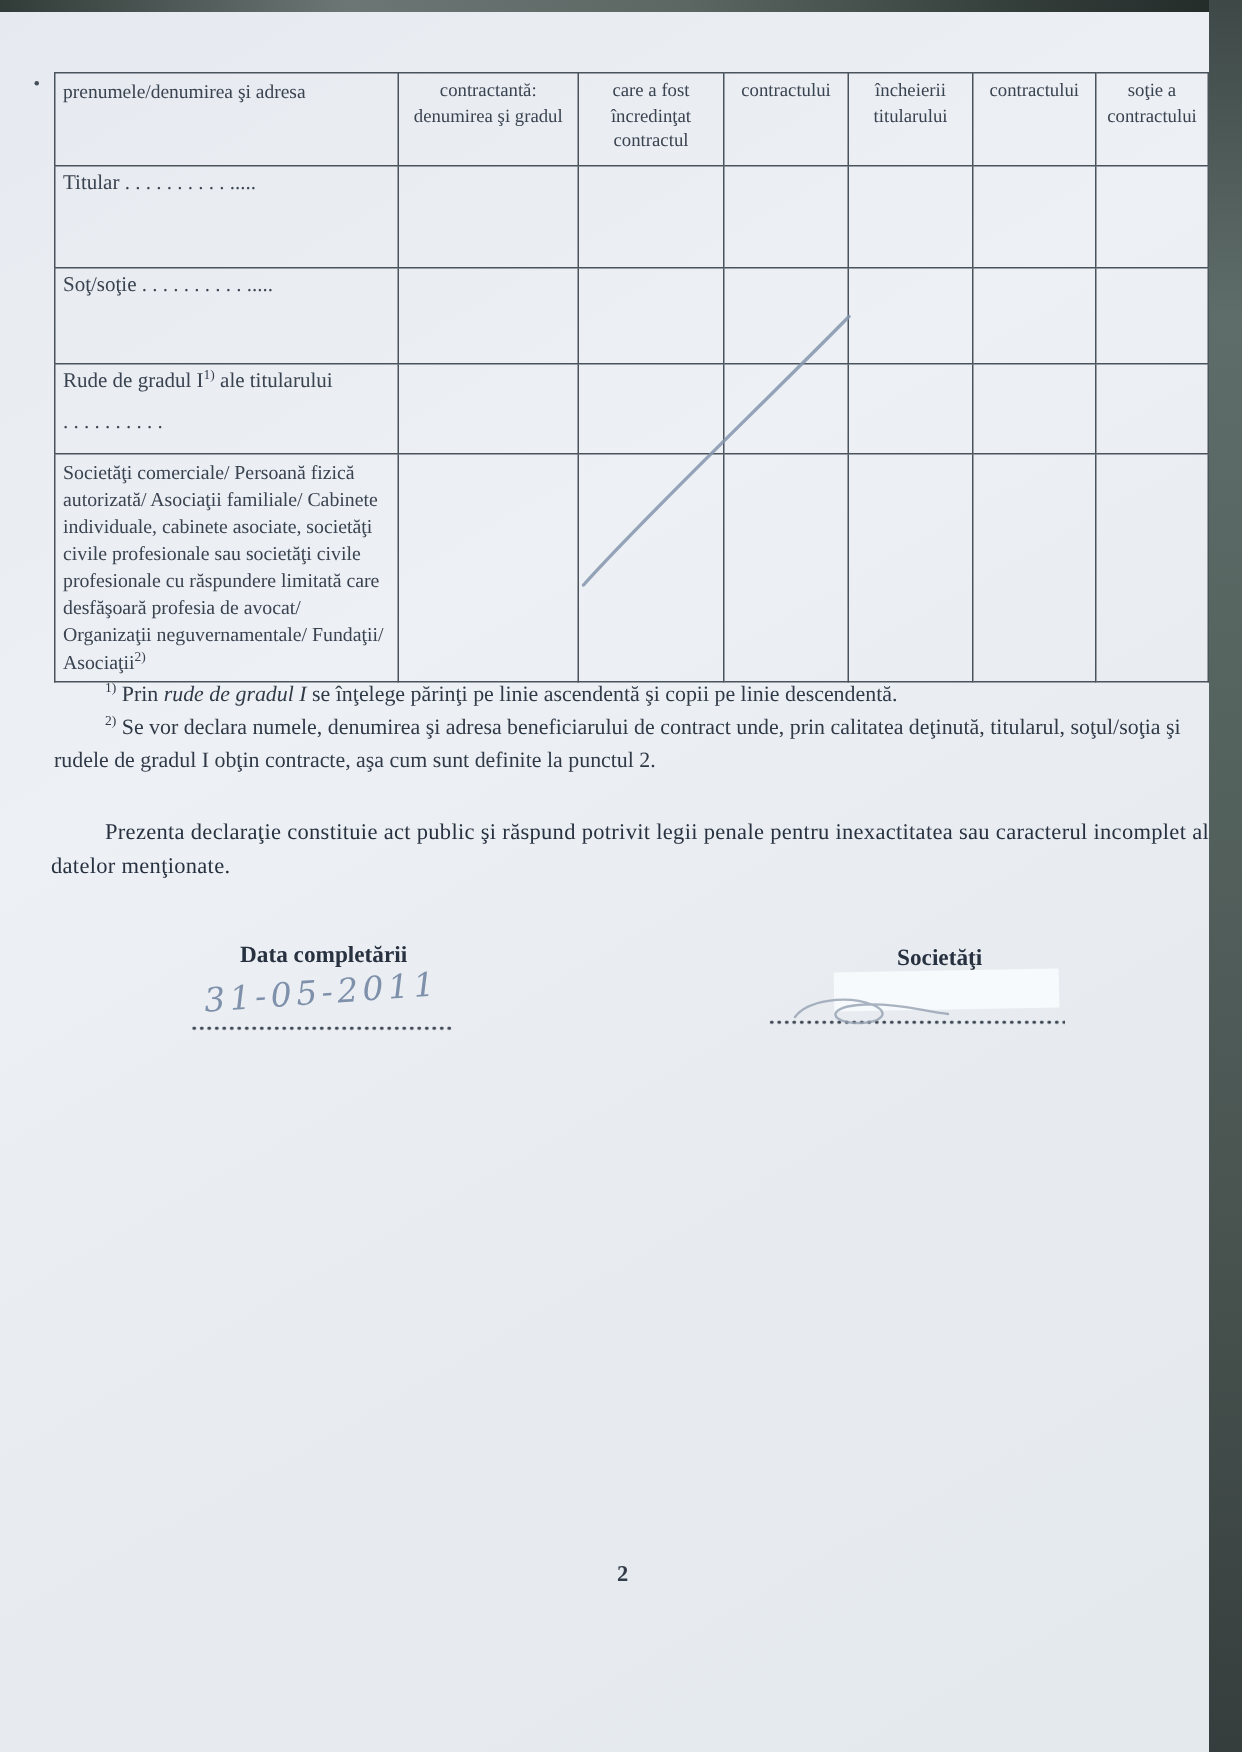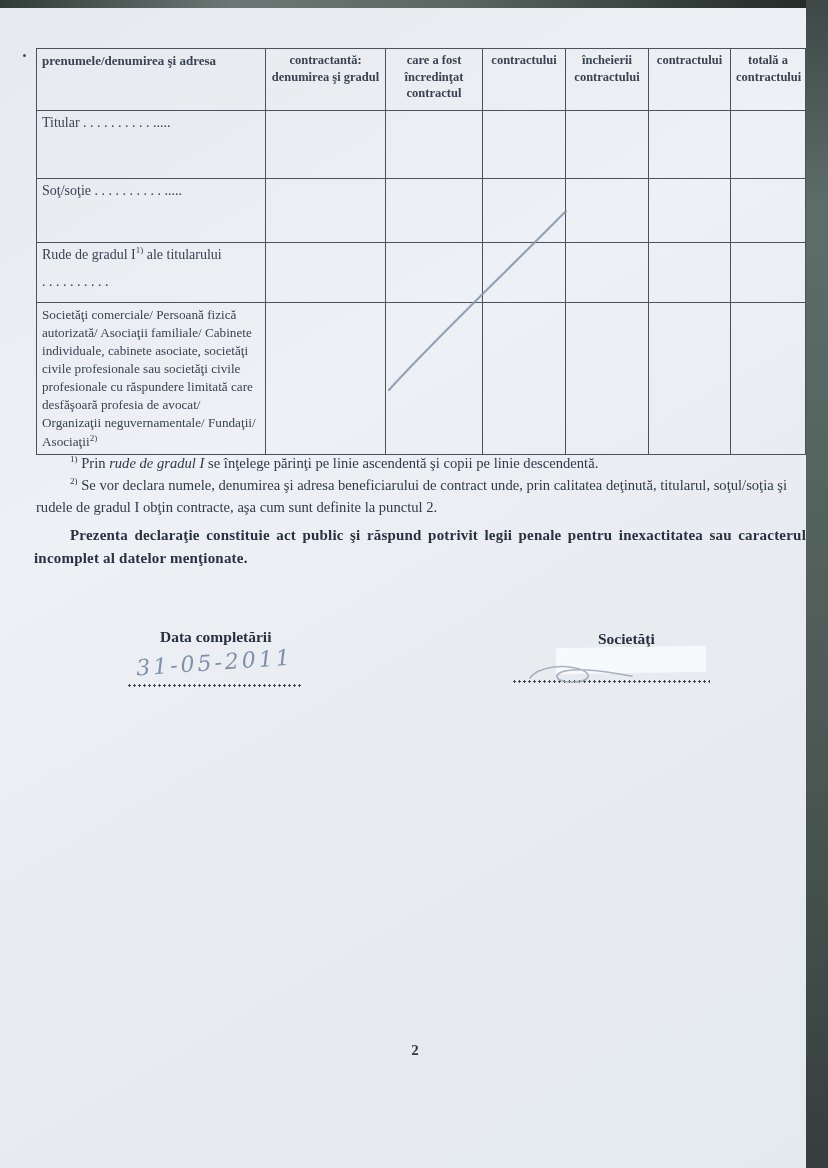--- a/index.html
+++ b/index.html
@@ -29,43 +29,43 @@
   
   table.tbl{
     position:absolute;left:36px;top:48px;width:769px;
     border-collapse:collapse;table-layout:fixed;
   }
   table.tbl td{
     border:1px solid #4a525b;vertical-align:top;
     padding:3px 5px;color:#3a4350;
   }
   td.h{
-    text-align:center;font-size:12.5px;line-height:1.32;padding-top:4px;font-weight:bold;
+    text-align:center;font-size:12.5px;line-height:1.32;padding-top:4px;
   }
   td.h-left{
     text-align:left;font-size:13px;padding-left:7px;
   }
   td.lbl{
     font-size:14px;line-height:1.35;padding:5px 6px;
   }
   td.lbl-small{
     font-size:13.2px;line-height:1.37;padding:4px 5px 2px 6px;
   }
   sup.fnref{font-size:9px;vertical-align:super;line-height:0;}
   
   .footnotes{
     position:absolute;left:36px;top:452px;width:772px;
     font-size:14.6px;line-height:22px;color:#303a47;
   }
   .footnotes p{margin:0;text-indent:34px;}
   .fn-italic{font-style:italic;}
   
   .declaration{
-    position:absolute;left:34px;top:524px;width:772px;
-    font-size:15px;font-weight:bold;line-height:23px;
+    position:absolute;left:34px;top:544px;width:772px;
+    font-size:15px;font-weight:normal;line-height:23px;
     text-align:justify;text-indent:36px;color:#273140;letter-spacing:.2px;
   }
   
   .sign-label{
     position:absolute;font-size:15.5px;font-weight:bold;color:#273140;font-family:Liberation Serif, serif;
   }
   .lbl-date{left:160px;top:628px;}
   .lbl-sig{left:598px;top:630px;}
   
   .handwriting{
@@ -113,23 +113,23 @@
         <col style="width:83px">
         <col style="width:82px">
       <col style="width:75px">
     </colgroup>
     <tbody>
       <tr style="height:62px">
         <td class="h h-left">prenumele/denumirea şi adresa</td>
         <td class="h">contractantă: denumirea şi gradul</td>
         <td class="h">care a fost încredinţat contractul</td>
         <td class="h">contractului</td>
-        <td class="h">încheierii contractului</td>
+        <td class="h">încheierii titularului</td>
         <td class="h">contractului</td>
-        <td class="h">totală a contractului</td>
+        <td class="h">soţie a contractului</td>
       </tr>
       <tr style="height:68px">
         <td class="lbl">Titular . . . . . . . . . . .....</td>
         <td></td>
         <td></td>
         <td></td>
         <td></td>
         <td></td>
         <td></td>
       </tr>

